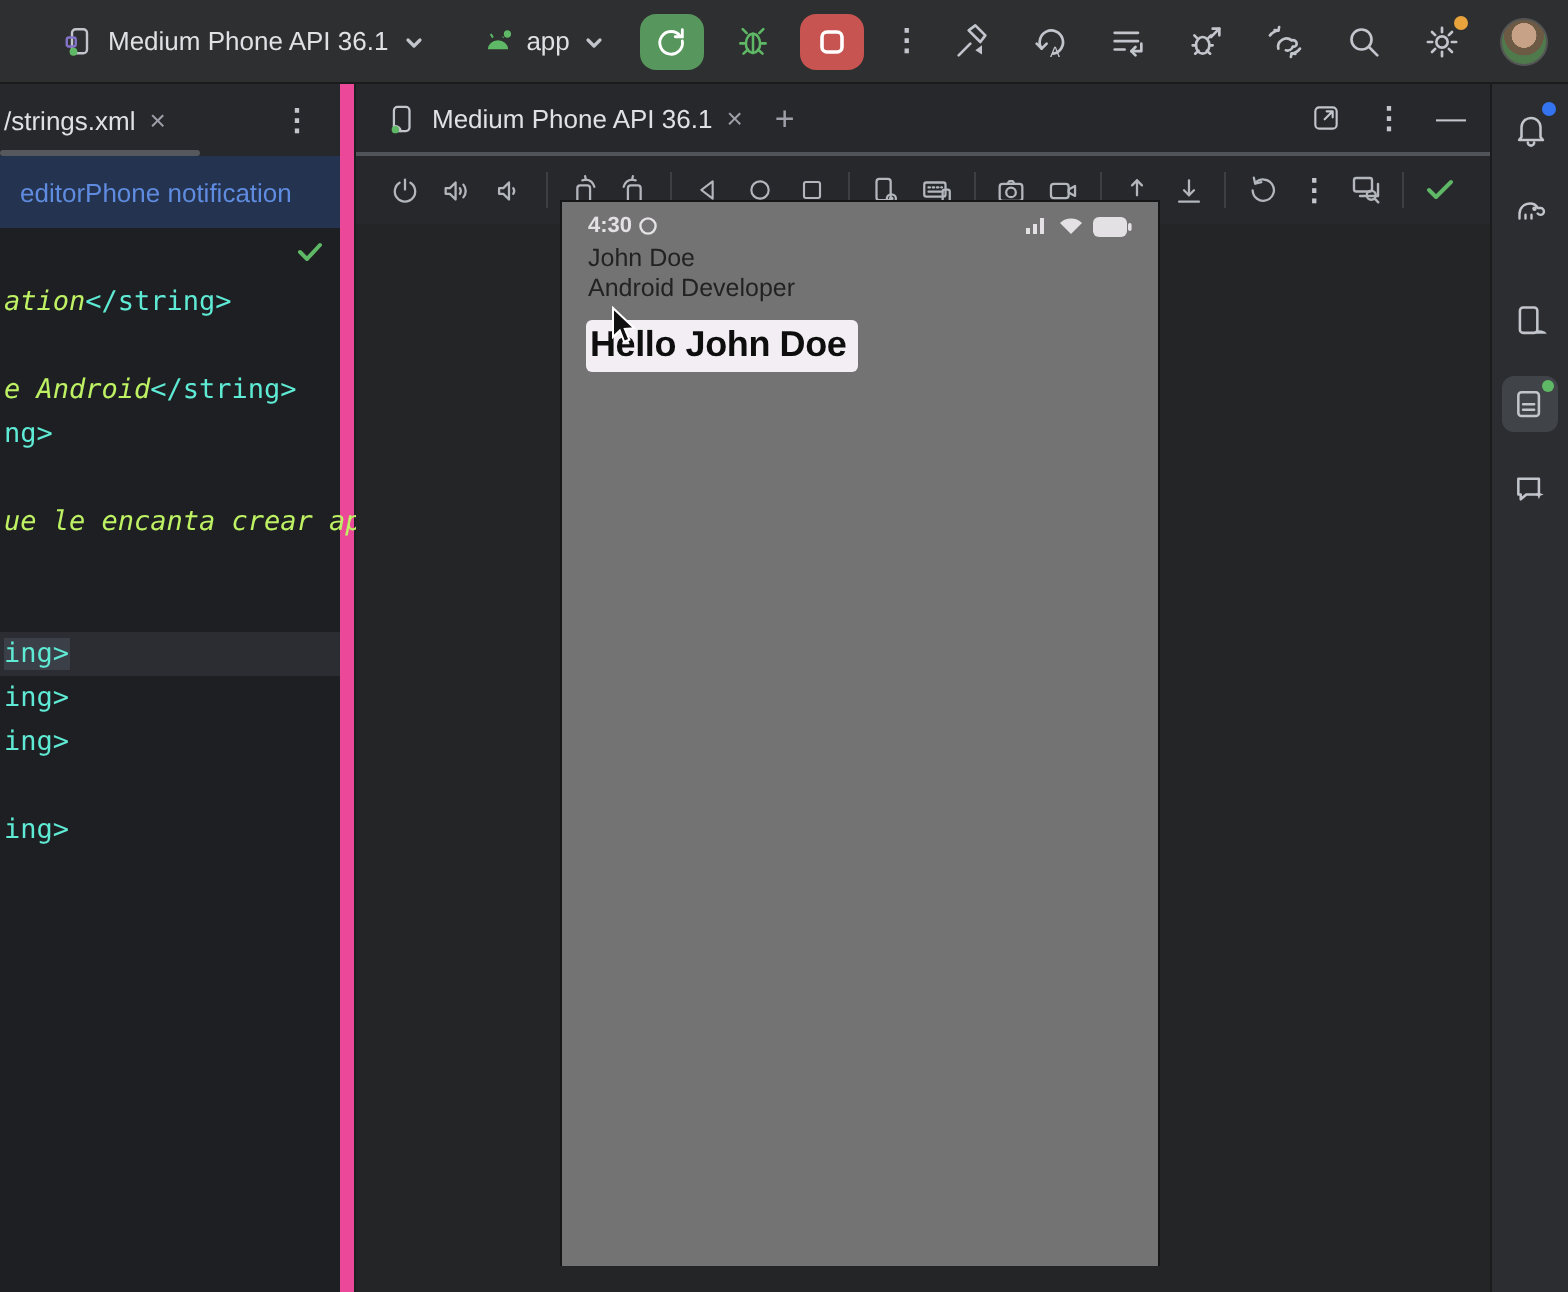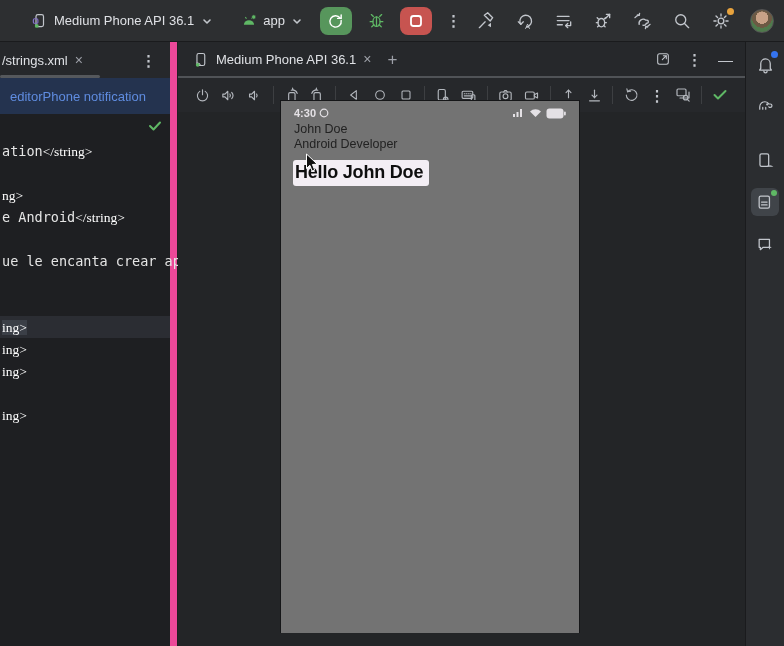--- a/index.html
+++ b/index.html
@@ -32,22 +32,22 @@
   .lp-tab { display:flex; align-items:center; gap:7px; padding-left:2px; font-size:13px; color:#dfe1e5; }
   .tab-close { color:#9da0a8; font-size:14px; line-height:1; }
   .lp-tabs .more-v { position:absolute; right:14px; }
   .lp-thumb { position:absolute; left:0; bottom:0; width:100px; height:3px; background:#55585c; border-radius:2px; }
   .banner { height:36px; background:#24334f; display:flex; align-items:center; padding-left:10px; }
   .banner a { color:#5f8ce0; font-size:13px; text-decoration:none; }
   .code-area { position:relative; padding-top:26px; font-family:"DejaVu Sans Mono",monospace; font-size:13.5px; }
   .code-line { height:22px; line-height:22px; padding-left:2px; white-space:pre; }
   .code-line.hl { background:#2b2d33; }
   .code-line.hl .c-tag { background:#3b3f47; }
-  .c-tag { color:#ffffff;font-family:Liberation Serif, serif; }
-  .c-plain { color:#e5e5e5; }
+  .c-tag { color:#5eead4; }
+  .c-plain { color:#bef264;font-style:italic; }
   .editor-check { position:absolute; right:8px; top:6px; }
 
   
   .rd-panel { position:absolute; left:178px; top:42px; width:567px; bottom:0; background:#232527; }
   .rd-tabs { height:36px; background:#26282b; display:flex; align-items:center; position:relative; border-bottom:2px solid #505357; }
   .rd-tab { display:flex; align-items:center; gap:7px; padding-left:14px; font-size:13px; color:#dfe1e5; }
   .rd-plus { color:#9da0a8; font-size:17px; margin-left:16px; line-height:1; }
   .rd-tab-actions { position:absolute; right:12px; display:flex; align-items:center; gap:16px; }
   .minim { color:#c2c6cc; font-size:15px; line-height:1; }
   .rd-toolbar { height:34px; background:#26282b; display:flex; align-items:center; padding-left:12px; }
@@ -207,22 +207,22 @@
 
   <div class="code-area">
     <span class="editor-check">
       <svg width="14" height="12" viewBox="0 0 14 12" style="stroke:#5fb865;fill:none;stroke-width:2;stroke-linecap:round;stroke-linejoin:round">
           <polyline points="2,6 5.5,9.5 12,2.5"></polyline>
         </svg>
     </span>
 
   <div class="code-line"><span class="c-plain">ation</span><span class="c-tag">&lt;/string&gt;</span></div>
       <div class="code-line"></div>
+      <div class="code-line"><span class="c-plain">e Android</span><span class="c-tag">&lt;/string&gt;</span></div>
       <div class="code-line"><span class="c-tag">ng&gt;</span></div>
-      <div class="code-line"><span class="c-plain">e Android</span><span class="c-tag">&lt;/string&gt;</span></div>
       <div class="code-line"></div>
       <div class="code-line"><span class="c-plain">ue le encanta crear apl</span></div>
       <div class="code-line"></div>
       <div class="code-line"></div>
       <div class="code-line hl"><span class="c-tag">ing&gt;</span></div>
       <div class="code-line"><span class="c-tag">ing&gt;</span></div>
       <div class="code-line"><span class="c-tag">ing&gt;</span></div>
       <div class="code-line"></div>
       <div class="code-line"><span class="c-tag">ing&gt;</span></div>
     </div>

